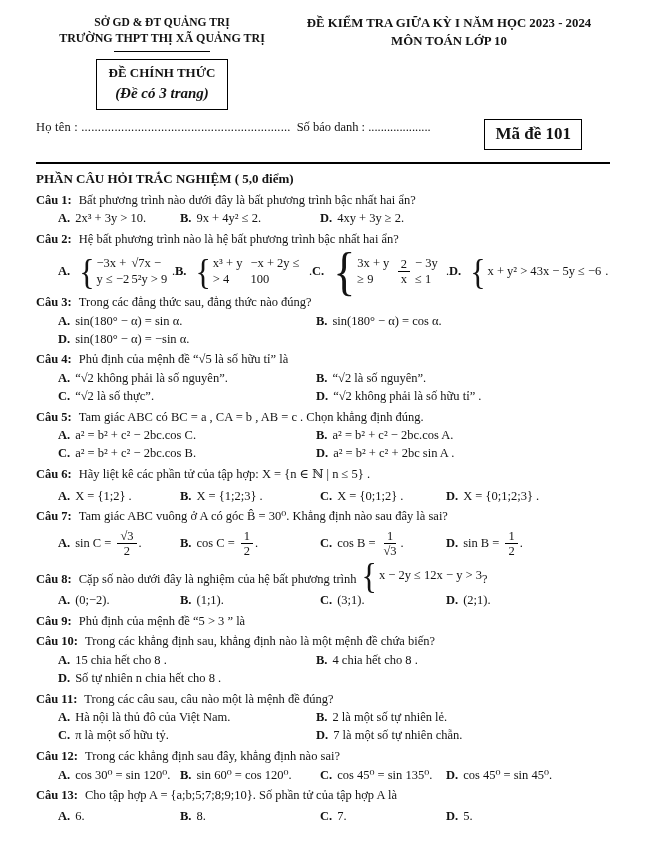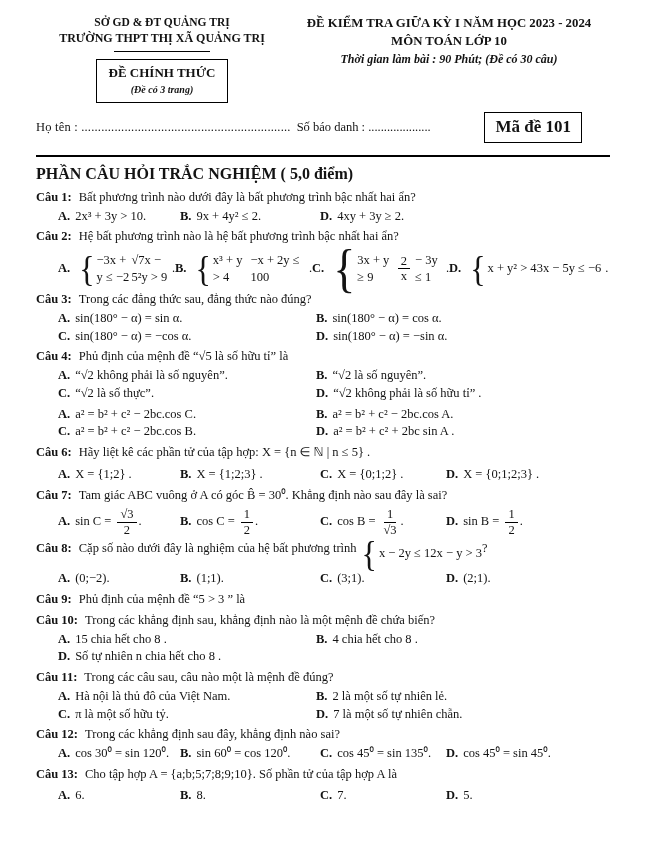--- a/index.html
+++ b/index.html
@@ -14,37 +14,37 @@
 
   
   .hdr { display:flex; }
   .hdr-left { width:252px; text-align:center; }
   .hdr-right { flex:1; text-align:center; }
   .h-l1 { font-weight:bold; font-size:11.5px; }
   .h-l2 { font-weight:bold; font-size:12px; }
   .hr-short { width:96px; border-top:1.6px solid #000; margin:4px auto 7px; }
   .de-box { display:inline-block; border:1.5px solid #000; padding:4px 12px 5px; text-align:center; }
   .de-box-t { font-weight:bold; font-size:13px; }
-  .de-box-s { font-weight:bold; font-style:italic; font-size:10px; }
+  .de-box-s { font-weight:bold; font-style:italic; font-size:15px; }
   .h-r1 { font-weight:bold; font-size:12.8px; }
   .h-r2 { font-weight:bold; font-size:12.8px; }
   .h-r3 { font-weight:bold; font-style:italic; font-size:12px; margin-top:1px; }
 
-  .name-row { display:flex; align-items:center; margin-top:9px; }
+  .name-row { display:flex; align-items:flex-start; margin-top:9px; }
   .name-lbl { letter-spacing:0.2px; }
   .sbd-lbl { margin-left:6px; }
   .spacer { flex:1; }
   .code-box { border:1.6px solid #000; font-weight:bold; font-size:17px; padding:2px 10px 3px; margin-right:28px; }
 
   .rule { border:none; border-top:2px solid #000; margin:12px 0 0 0; }
 
-  .section-title { font-weight:bold; font-size:16px; margin-top:6px;font-family:Liberation Serif, serif; }
+  .section-title { font-weight:bold; font-size:13px; margin-top:6px;font-family:Liberation Serif, serif; }
 
   
-  .q { margin-top:3px;font-family:Liberation Serif, serif; }
+  .q { margin-top:3px; }
   .q-label { font-weight:bold; margin-right:7px; }
   .opts4 { display:grid; grid-template-columns:122px 140px 126px 1fr; padding-left:22px; margin-top:1px; }
   .opts2 { display:grid; grid-template-columns:258px 1fr; padding-left:22px; margin-top:1px; }
   .opt-label { font-weight:bold; margin-right:5px; }
   .opt { padding-right:4px; }
 
   
   .opts-sys { display:grid; grid-template-columns:117px 137px 137px 1fr; padding-left:22px; margin:3px 0 2px; align-items:center; }
   .opt-sys { display:flex; align-items:center; gap:4px; }
   .sys { display:inline-flex; align-items:center; }
@@ -54,42 +54,41 @@
   .sys-lines.left { align-items:flex-start; }
   .sys-lines.center { align-items:center; }
   .sline-row { display:flex; align-items:center; gap:3px; }
 
   
   .frac { display:inline-flex; flex-direction:column; align-items:center; line-height:1.15; margin:0 2px; }
   .frac-num { border-bottom:1px solid #000; padding:0 3px; }
   .frac-den { padding:0 2px; }
 
   .opt-frac { display:flex; align-items:center; }
-  .q-head-flex { display:flex; align-items:flex-start; }
+  .q-head-flex { display:flex; align-items:flex-end; }
   .q-head-flex .q-stem-pre { white-space:nowrap; }
 </style>
 </head>
 <body>
 
 <div class="page">
 
   <div class="hdr">
     <div class="hdr-left">
       <div class="h-l1">SỞ GD &amp; ĐT QUẢNG TRỊ</div>
       <div class="h-l2">TRƯỜNG THPT THỊ XÃ QUẢNG TRỊ</div>
       <div class="hr-short"></div>
       <div class="de-box">
         <div class="de-box-t">ĐỀ CHÍNH THỨC</div>
         <div class="de-box-s">(Đề có 3 trang)</div>
       </div>
     </div>
     <div class="hdr-right">
       <div class="h-r1">ĐỀ KIỂM TRA GIỮA KỲ I  NĂM HỌC 2023 - 2024</div>
       <div class="h-r2">MÔN TOÁN LỚP 10</div>
-      <div class="h-r3">Thời gian làm bài : 90 Phút; (Đề có 30 câu)</div>
     </div>
   </div>
 
   <div class="name-row">
     <span class="name-lbl">Họ tên : ...............................................................</span>
     <span class="sbd-lbl">Số báo danh : ....................</span>
     <span class="spacer"></span>
     <span class="code-box">Mã đề 101</span>
   </div>
 
@@ -160,36 +159,36 @@
         <span>.</span>
       </span>
     </div>
   </div>
 
   <div class="q">
     <div><span class="q-label">Câu 3:</span><span>Trong các đẳng thức sau, đẳng thức nào đúng?</span></div>
     <div class="opts2">
       <span class="opt"><span class="opt-label">A.</span><span>sin(180° − α) = sin α.</span></span>
       <span class="opt"><span class="opt-label">B.</span><span>sin(180° − α) = cos α.</span></span>
-      <span class="opt"><span class="opt-label">C.</span><span>sin(180° − α) = −cos α.</span></span>
       <span class="opt"><span class="opt-label">D.</span><span>sin(180° − α) = −sin α.</span></span>
     </div>
   </div>
 
   <div class="q">
     <div><span class="q-label">Câu 4:</span><span>Phủ định của mệnh đề “√5 là số hữu tỉ” là</span></div>
     <div class="opts2">
       <span class="opt"><span class="opt-label">A.</span><span>“√2 không phải là số nguyên”.</span></span>
       <span class="opt"><span class="opt-label">B.</span><span>“√2 là số nguyên”.</span></span>
       <span class="opt"><span class="opt-label">C.</span><span>“√2 là số thực”.</span></span>
       <span class="opt"><span class="opt-label">D.</span><span>“√2 không phải là số hữu tỉ” .</span></span>
     </div>
   </div>
 
   <div class="q">
+    <div><span class="q-label">Câu 5:</span><span>Tam giác ABC có BC = a , CA = b , AB = c . Chọn khẳng định đúng.</span></div>
     <div class="opts2">
       <span class="opt"><span class="opt-label">A.</span><span>a² = b² + c² − 2bc.cos C.</span></span>
       <span class="opt"><span class="opt-label">B.</span><span>a² = b² + c² − 2bc.cos A.</span></span>
       <span class="opt"><span class="opt-label">C.</span><span>a² = b² + c² − 2bc.cos B.</span></span>
       <span class="opt"><span class="opt-label">D.</span><span>a² = b² + c² + 2bc sin A .</span></span>
     </div>
   </div>
 
   <div class="q">
     <div><span class="q-label">Câu 6:</span><span>Hãy liệt kê các phần tử của tập hợp: X = {n ∈ ℕ | n ≤ 5} .</span></div>

